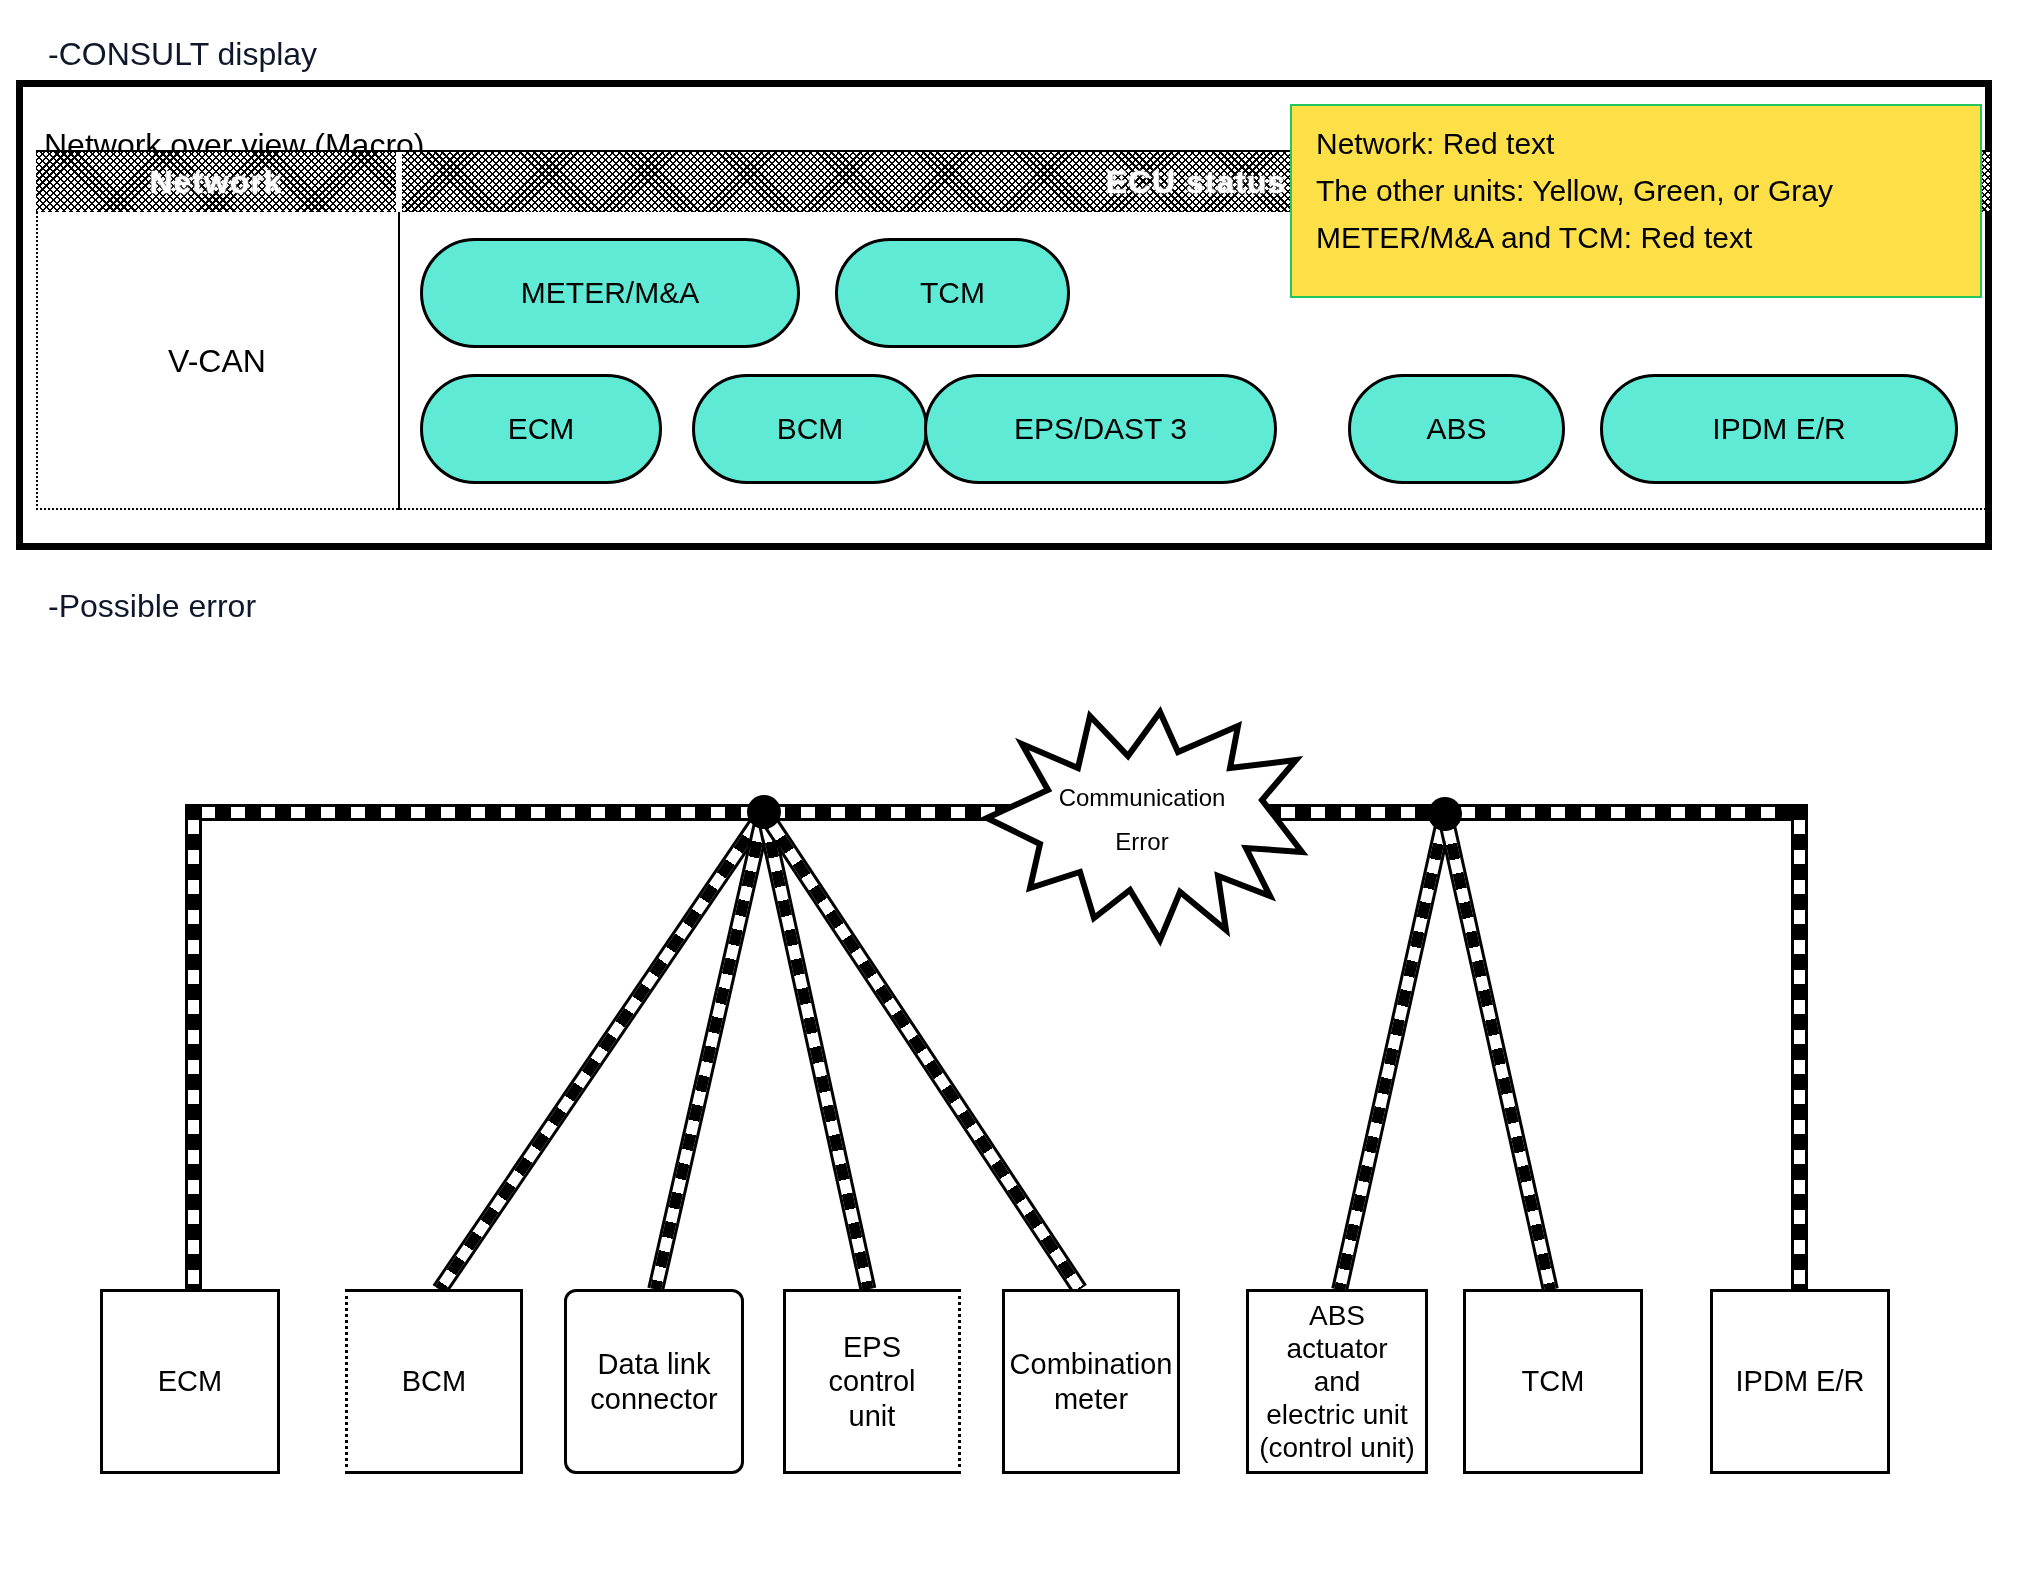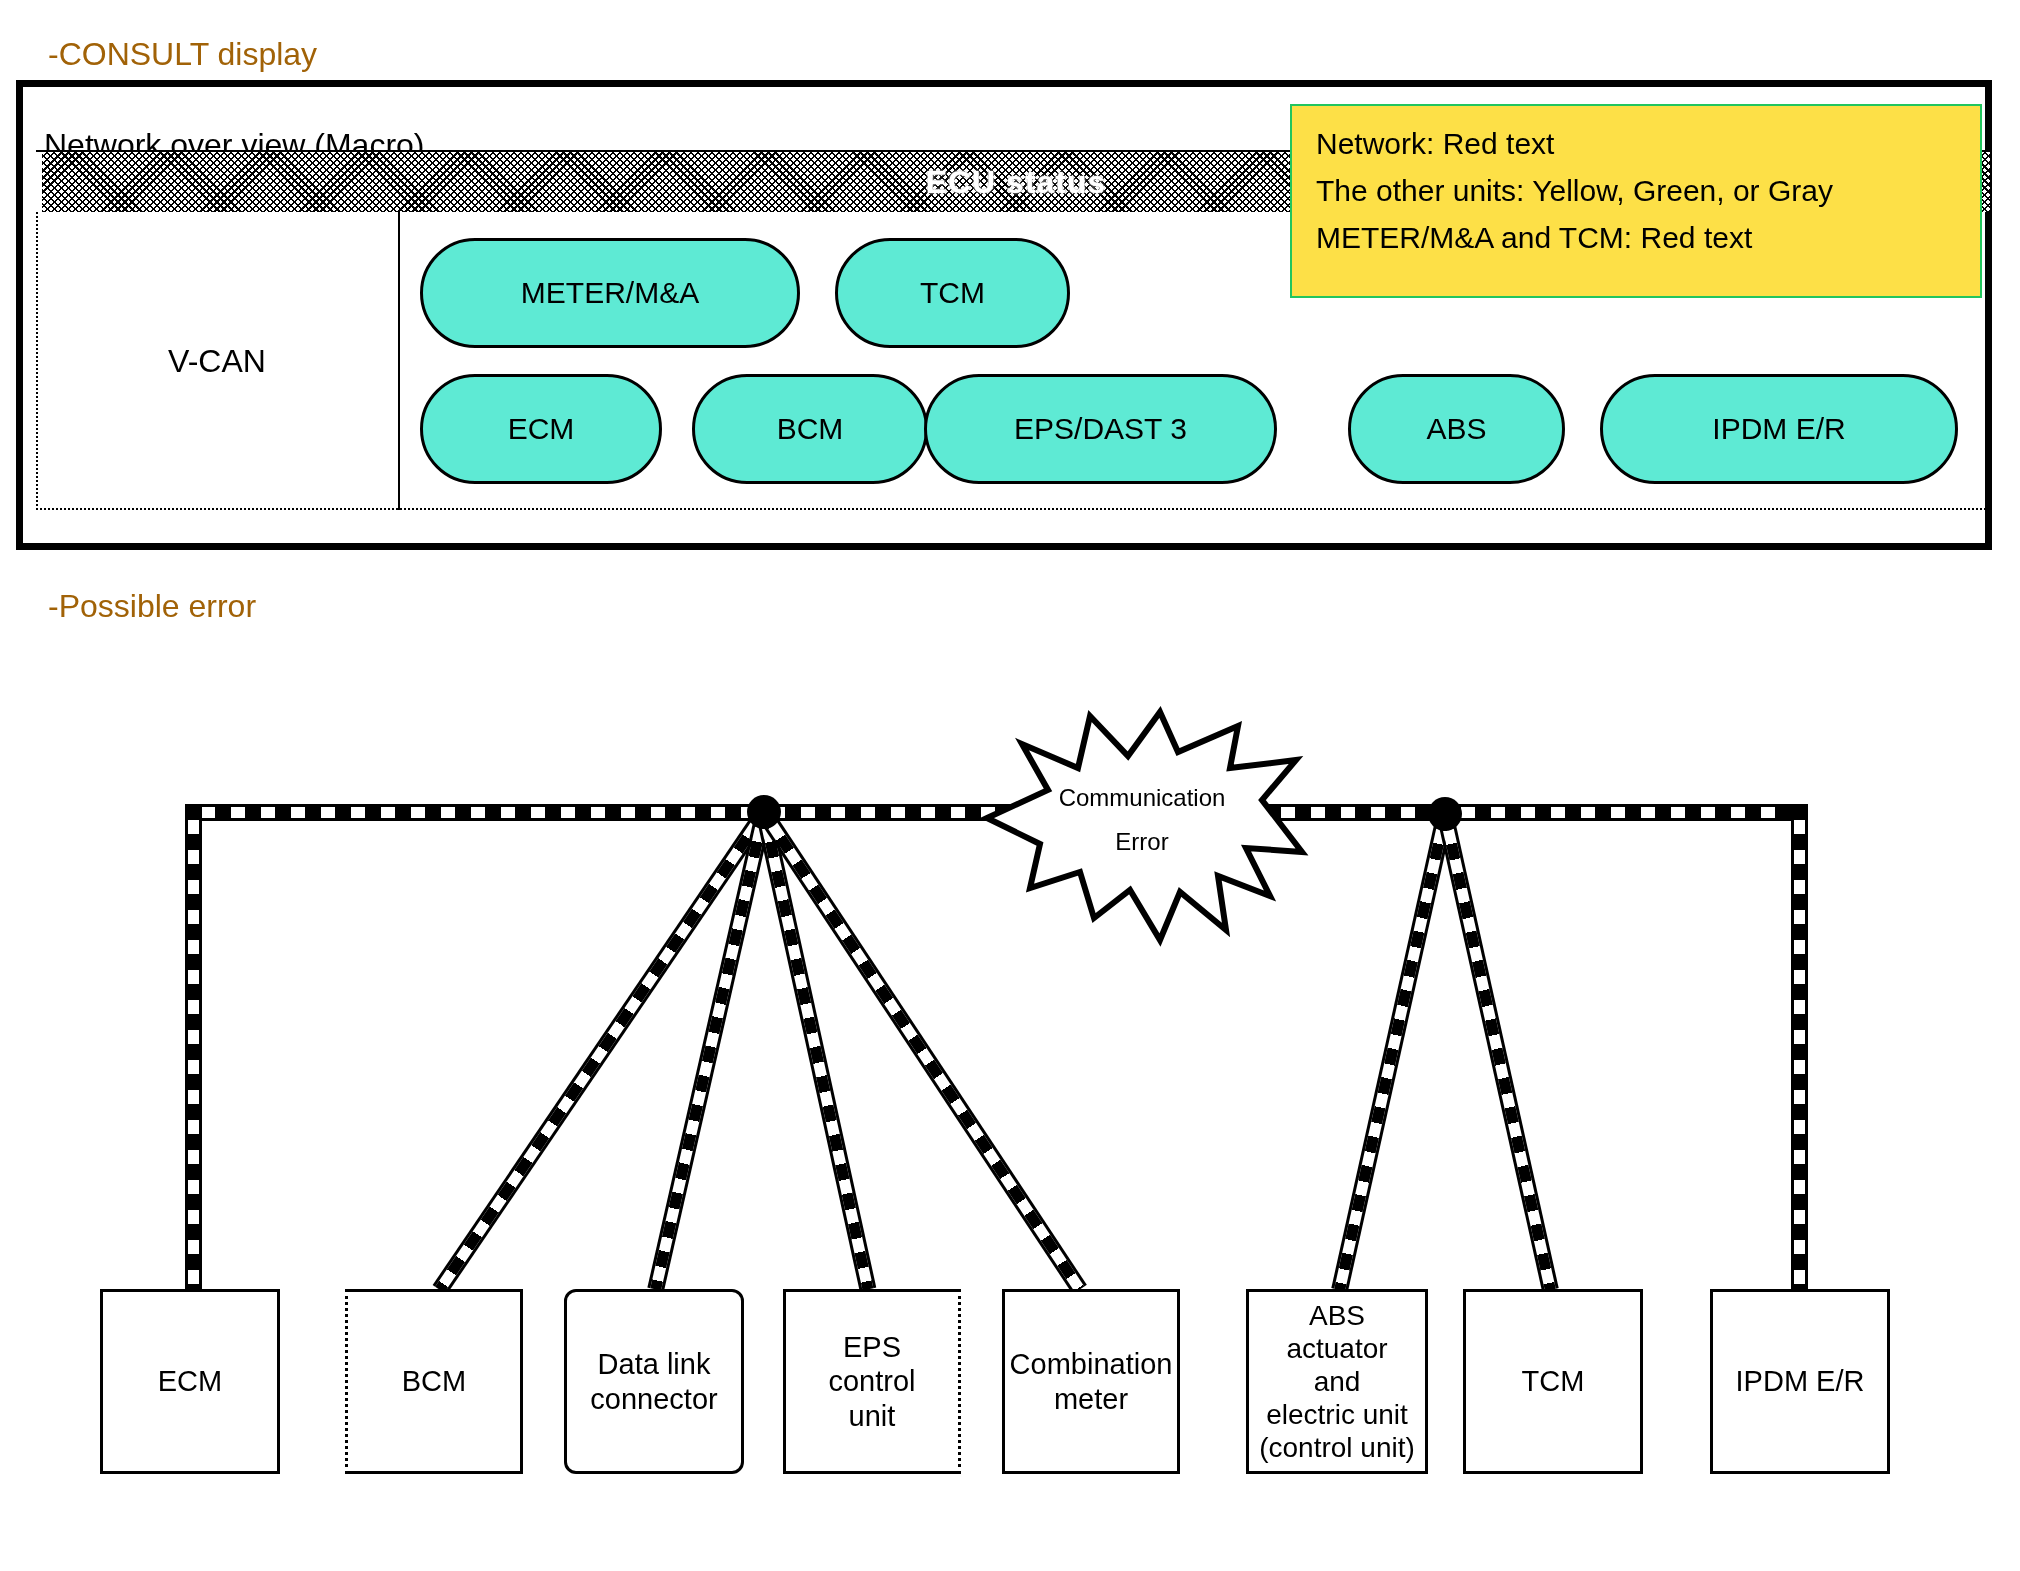--- a/index.html
+++ b/index.html
@@ -1,19 +1,19 @@
 <!DOCTYPE html>
 <html><head>
 <meta charset="utf-8">
 <style>
   html,body{margin:0;padding:0;background:#fff;}
   body{width:2020px;height:1571px;position:relative;overflow:hidden;
        font-family:"Liberation Sans","DejaVu Sans",sans-serif;color:#000;}
   .abs{position:absolute;}
-  .section-label{font-size:32px;color:#a16207;}
+  .section-label{font-size:32px;color:#0f172a;}
   
   .consult-box{left:16px;top:80px;width:1976px;height:470px;border:7px solid #000;background:#fff;box-sizing:border-box;}
   .consult-title{left:44px;top:96px;font-size:32px;margin-top:31px;}
   .hatch{background-color:#fff;
     background-image:
       repeating-linear-gradient(45deg,#000 0 1.6px,rgba(0,0,0,0) 1.6px 5px),
       repeating-linear-gradient(-45deg,#000 0 1.6px,rgba(0,0,0,0) 1.6px 5px);}
   .hdr-band{left:36px;top:150px;width:1954px;height:62px;display:flex;border-top:2px solid #000;box-sizing:border-box;}
   .hdr-cell{height:100%;display:flex;align-items:center;justify-content:center;}
   .hdr-cell-network{width:360px;}
@@ -48,20 +48,23 @@
 </head>
 <body>
 
 <div class="abs section-label" style="left:48px;top:36px;">-CONSULT display</div>
 
 <div class="abs consult-box"></div>
 
 <div class="abs consult-title">Network over view (Macro)</div>
 
 <div class="abs hdr-band">
+  <div class="hdr-cell hdr-cell-network hatch">
+    <span class="hdr-text">Network</span>
+  </div>
   <div class="hdr-gap"></div>
   <div class="hdr-cell hdr-cell-ecu hatch">
     <span class="hdr-text">ECU status</span>
   </div>
 </div>
 
 <div class="abs tbl-body"></div>
 <div class="abs tbl-divider"></div>
 <div class="abs vcan">V-CAN</div>
 

